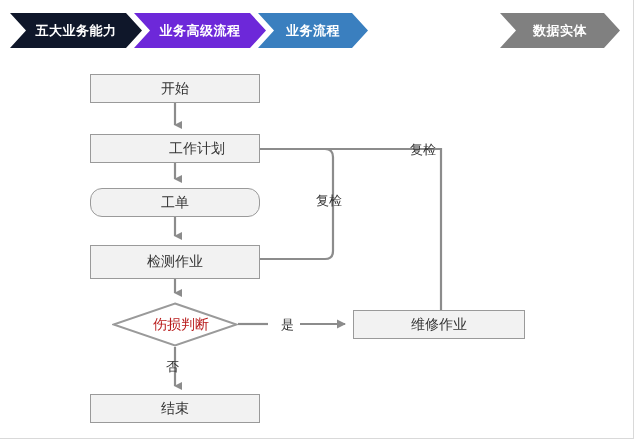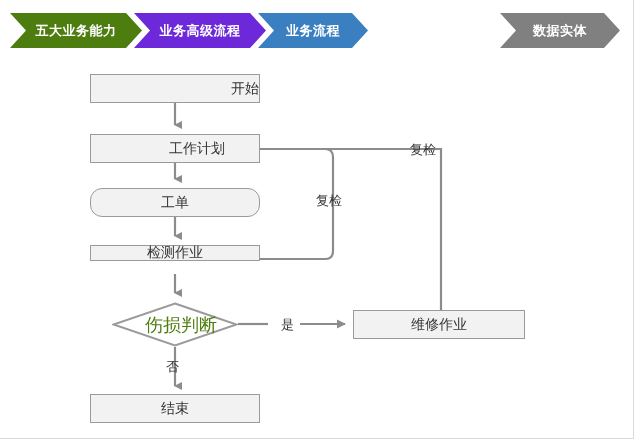--- a/index.html
+++ b/index.html
@@ -74,22 +74,22 @@
     justify-content: center;
   }
   .diamond-shape {
     position: absolute;
     left: 0; top: 0;
     width: 100%; height: 100%;
   }
   .diamond-label {
     position: relative;
     z-index: 2;
-    font-size: 18px;
-    color: #4d7c0f;
+    font-size: 14px;
+    color: #b91c1c;
     white-space: nowrap;
     margin-left: 12px;
   }
   .edgelabel {
     position: absolute;
     font-size: 13px;
     color: #333333;
     white-space: nowrap;
   }
   #connectors {
@@ -98,21 +98,21 @@
     width: 634px; height: 377px;
     pointer-events: none;
   }
 </style>
 </head>
 <body>
 
 <div id="page">
 
   <div id="breadcrumb">
-    <div class="chev chev-gray first" style="left: 10px; width: 132px; background: #4d7c0f;">
+    <div class="chev chev-gray first" style="left: 10px; width: 132px; background: #0f172a;">
       <span>五大业务能力</span>
     </div>
     <div class="chev chev-gray" style="left: 134px; width: 132px; background: #6d28d9;">
       <span>业务高级流程</span>
     </div>
     <div class="chev chev-blue" style="left: 258px; width: 110px; background: rgb(58, 127, 191);">
       <span>业务流程</span>
     </div>
     <div class="chev chev-gray" style="left: 500px; width: 120px; background: rgb(128, 128, 128);">
       <span>数据实体</span>
@@ -148,30 +148,30 @@
 
         <path d="M238,262 L268,262"></path>
         <path d="M300,262 L345,262" marker-end="url(#ah-right)"></path>
 
         <path d="M260,197 L325,197 Q333,197 333,189 L333,95 Q333,87 325,87 L200,87" marker-end="url(#ah-left)"></path>
 
         <path d="M441,248 L441,87 L200,87" marker-end="url(#ah-left)"></path>
       </g>
     </svg>
 
-    <div class="node" style="left: 90px; top: 12px; width: 170px; height: 29px; justify-content: flex-end;">
+    <div class="node" style="left: 90px; top: 12px; width: 170px; height: 29px;">
       <span>开始</span>
     </div>
     <div class="node" style="left: 90px; top: 72px; width: 170px; height: 29px; padding-left: 44px;">
       <span>工作计划</span>
     </div>
     <div class="node" style="left: 90px; top: 126px; width: 170px; height: 29px; border-radius: 12px;">
       <span>工单</span>
     </div>
-    <div class="node" style="left: 90px; top: 183px; width: 170px; height: 16px;">
+    <div class="node" style="left: 90px; top: 183px; width: 170px; height: 34px;">
       <span>检测作业</span>
     </div>
 
     <div class="diamond-wrap" style="left: 112px; top: 240px; width: 126px; height: 45px;">
       <svg class="diamond-shape" viewBox="0 0 126 45" preserveAspectRatio="none">
         <polygon points="63,1.5 124.5,22.5 63,43.5 1.5,22.5" fill="#ffffff" stroke="#9a9a9a" stroke-width="2"></polygon>
       </svg>
       <span class="diamond-label">伤损判断</span>
     </div>
 

